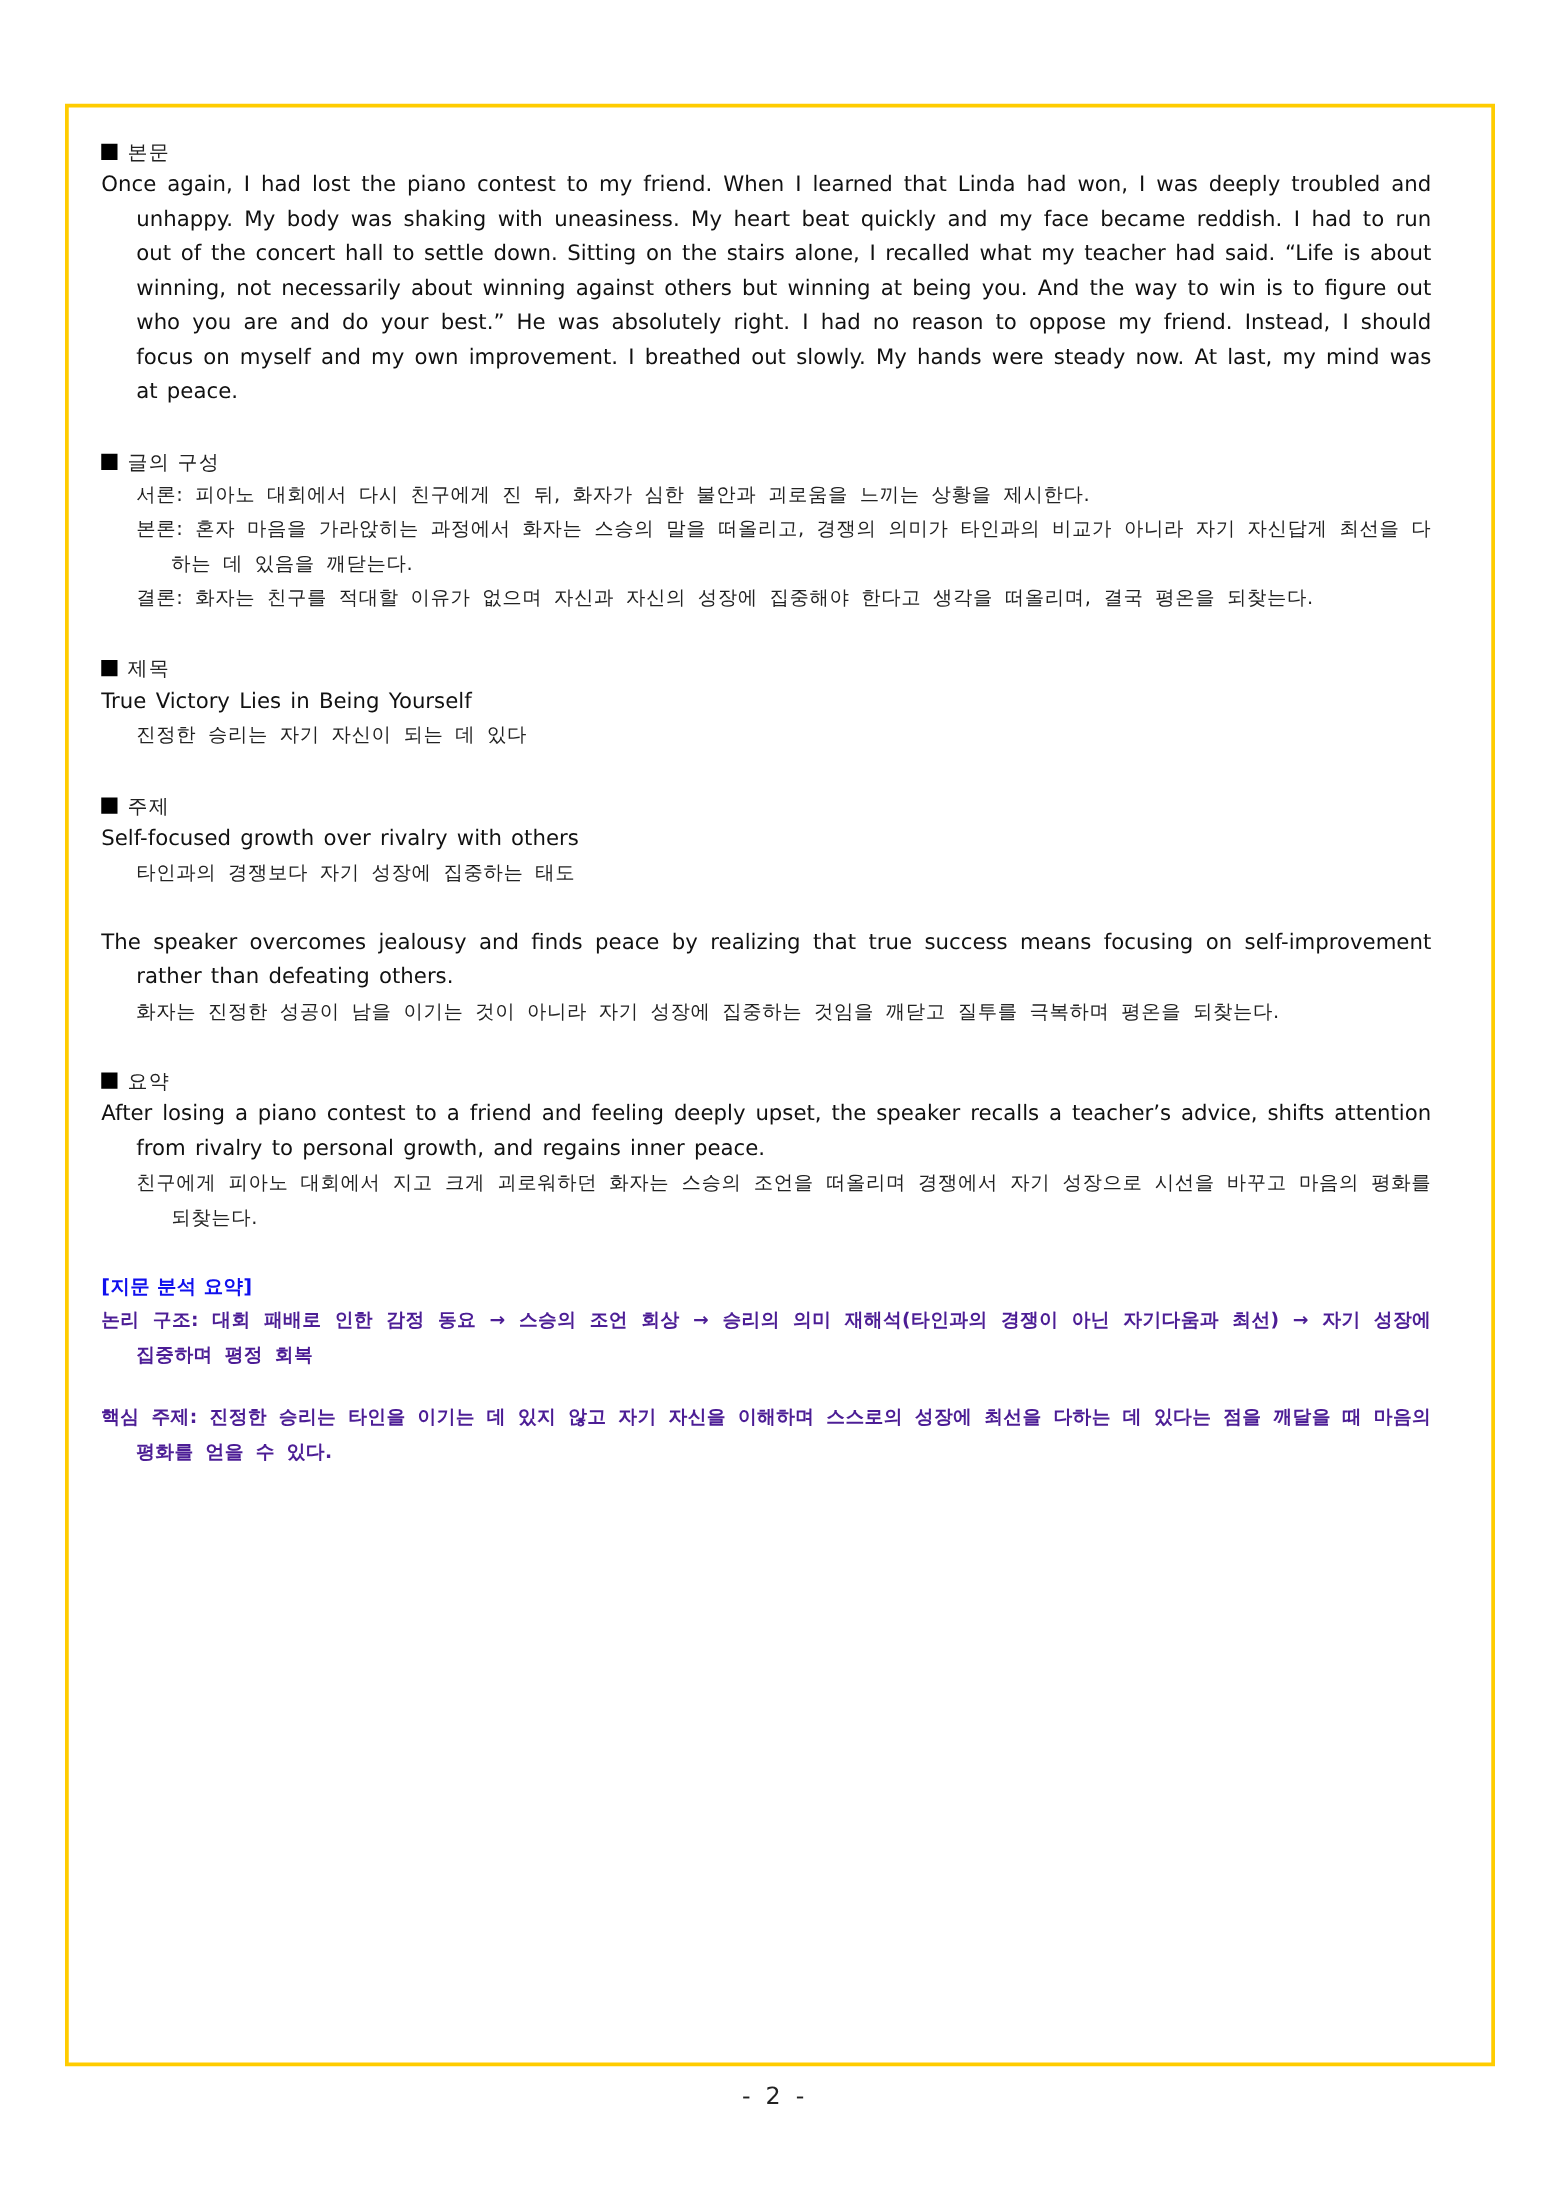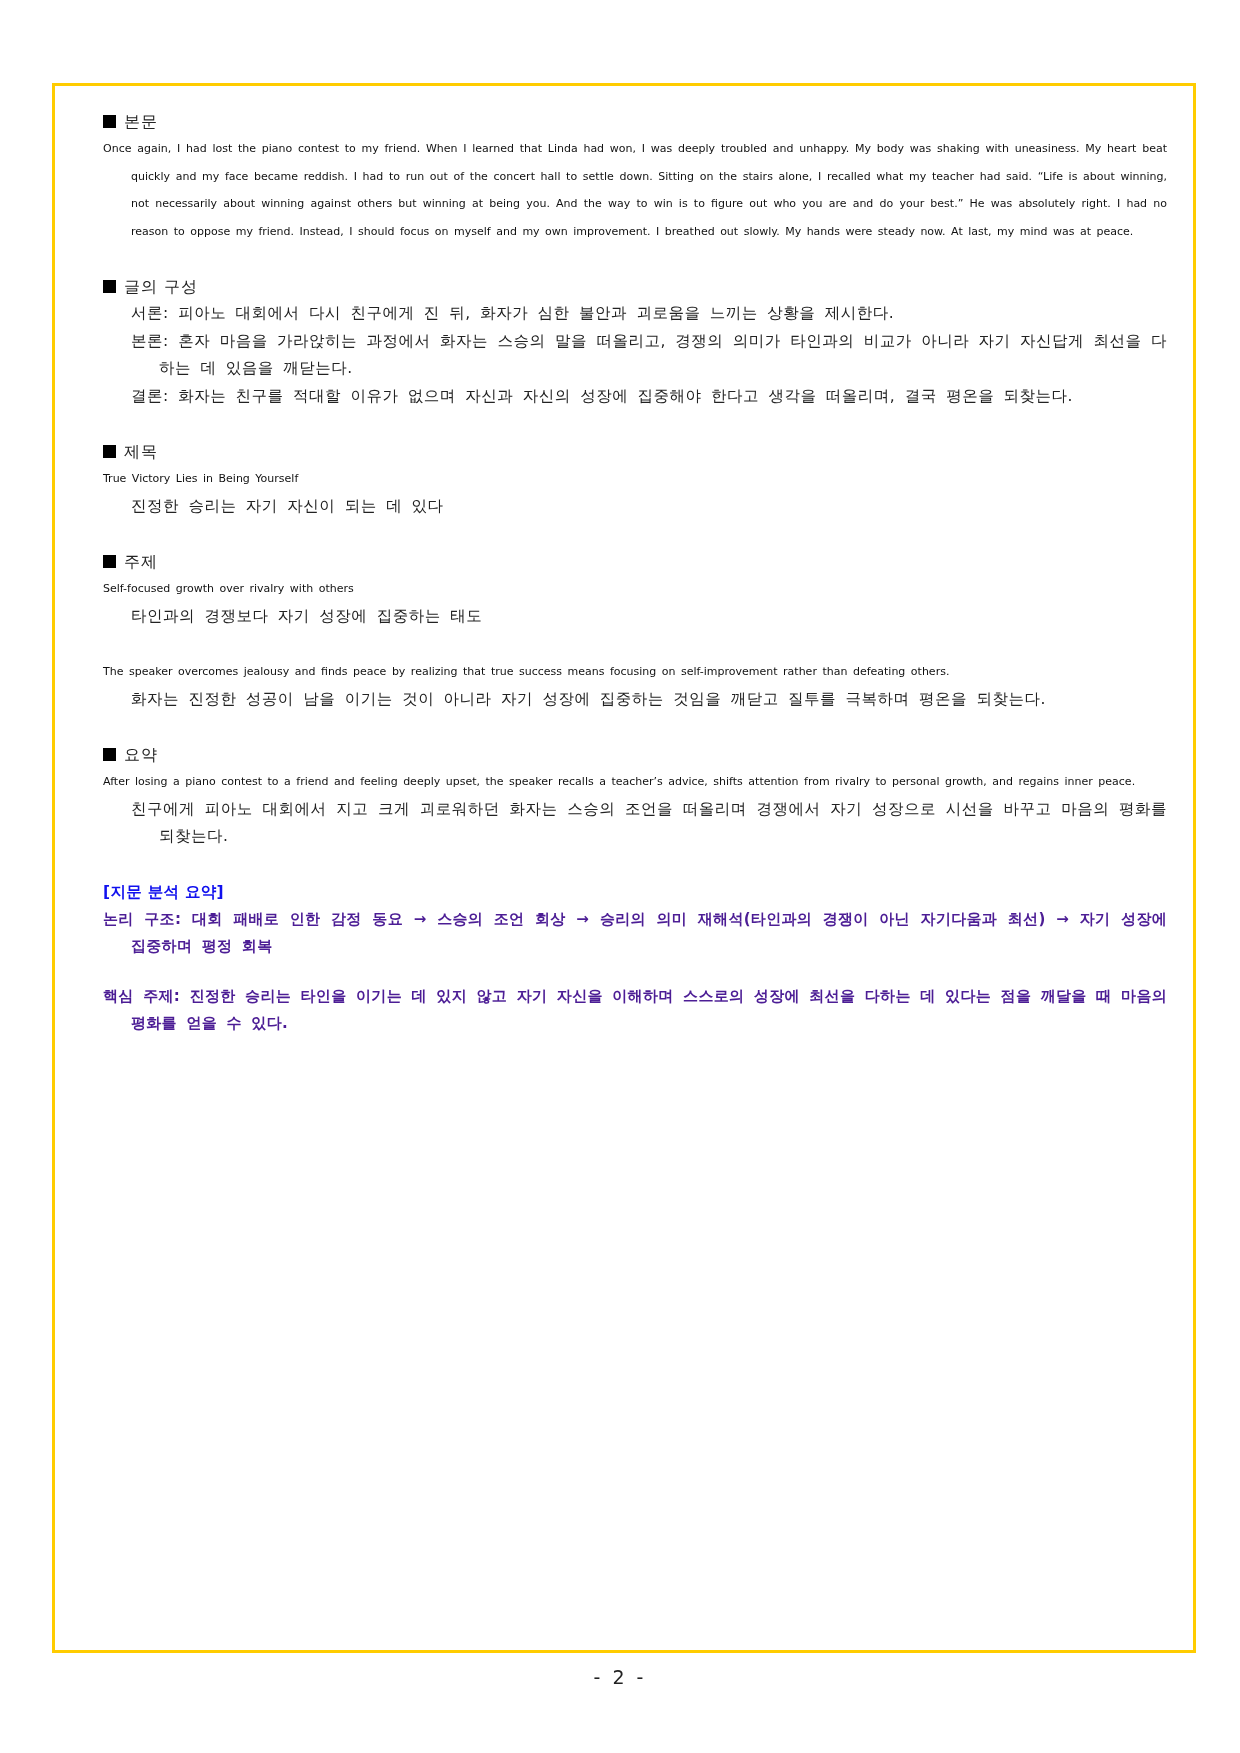--- a/index.html
+++ b/index.html
@@ -19,21 +19,21 @@
       position: absolute;
       left: 52px;
       top: 83px;
       width: 1138px;
       height: 1564px;
       border: 3px solid #FFCC00;
       box-sizing: content-box;
     }
     .content {
       position: absolute;
-      left: 103px;
+      left: 81px;
       top: 108px;
       width: 1064px;
     }
     .section {
       margin-bottom: 28px;
     }
     .heading {
       font-size: 16px;
       line-height: 27px;
       height: 27px;
@@ -52,21 +52,21 @@
       font-size: 17.5px;
       line-height: 27.5px;
       text-align: justify;
       text-align-last: left;
       padding-left: 28px;
       text-indent: -28px;
       word-spacing: 2px;
     }
     .para.en {
       font-family: "DejaVu Sans", sans-serif;
-      font-size: 11px;
+      font-size: 17px;
     }
     .para.ko {
       font-size: 15.5px;
       letter-spacing: 0.5px;
       word-spacing: 4px;
       color: #222;
       margin-left: 28px;
     }
     .title-en, .theme-en {
       text-align: left;

